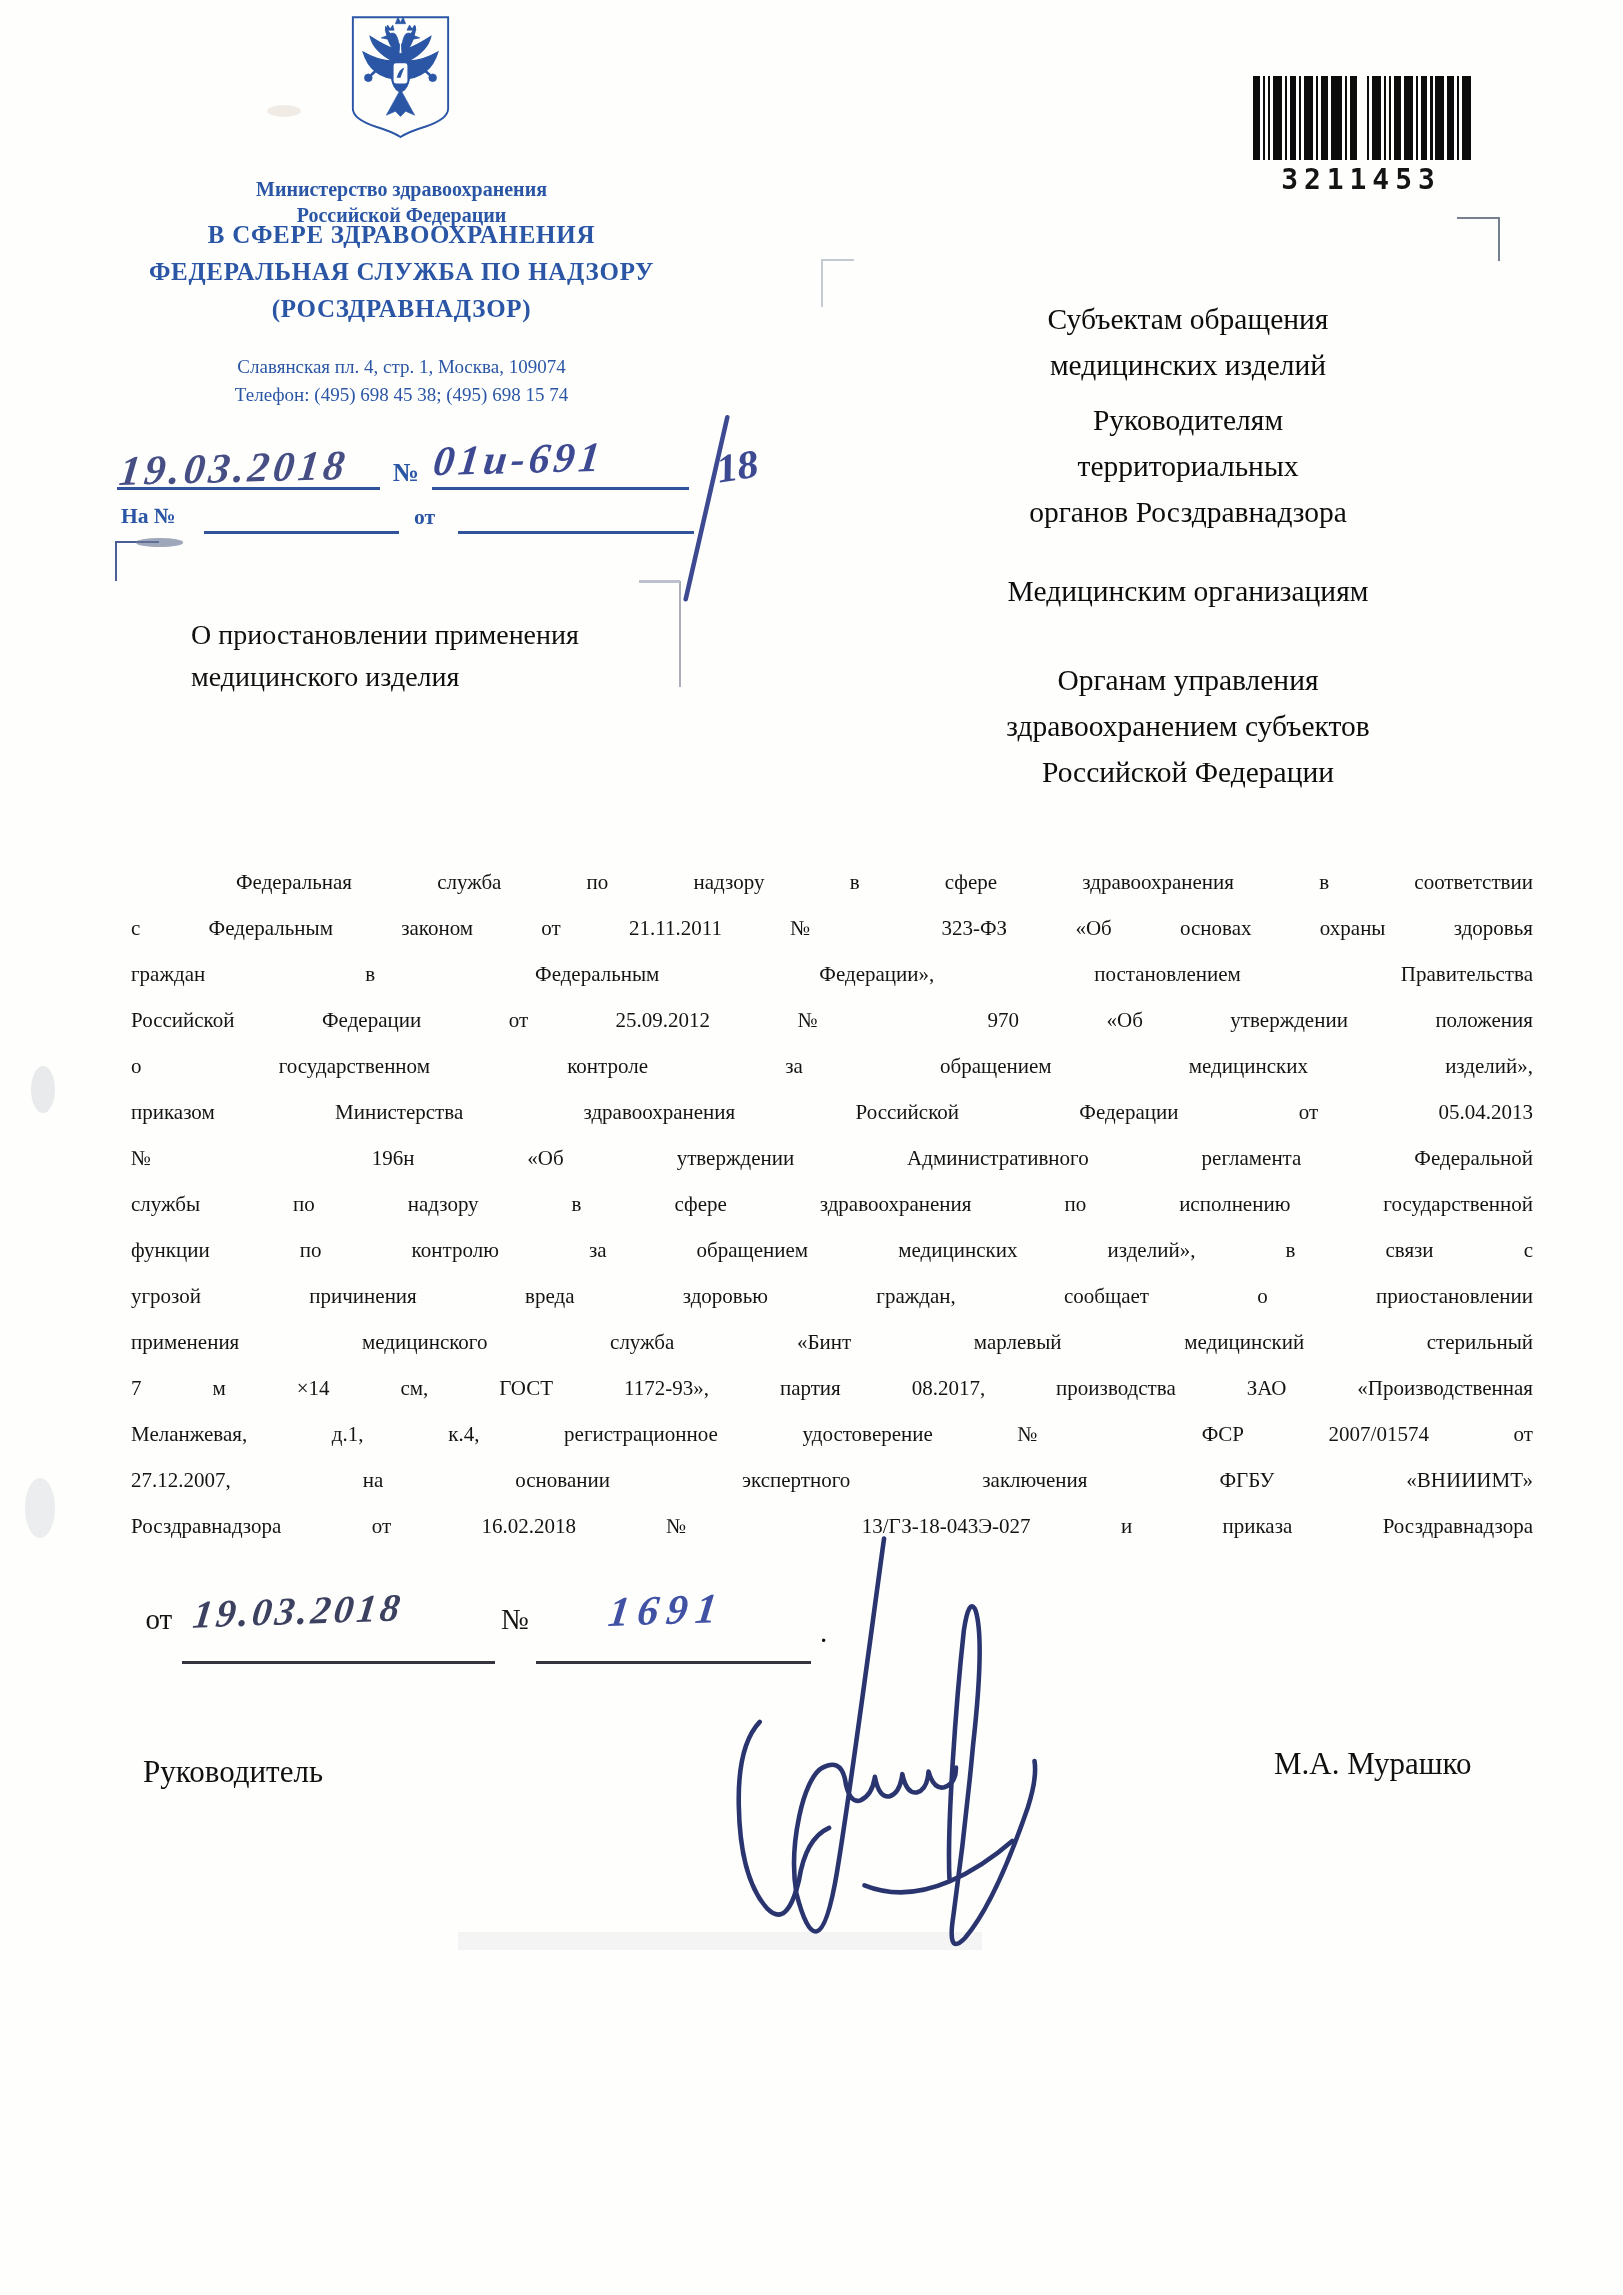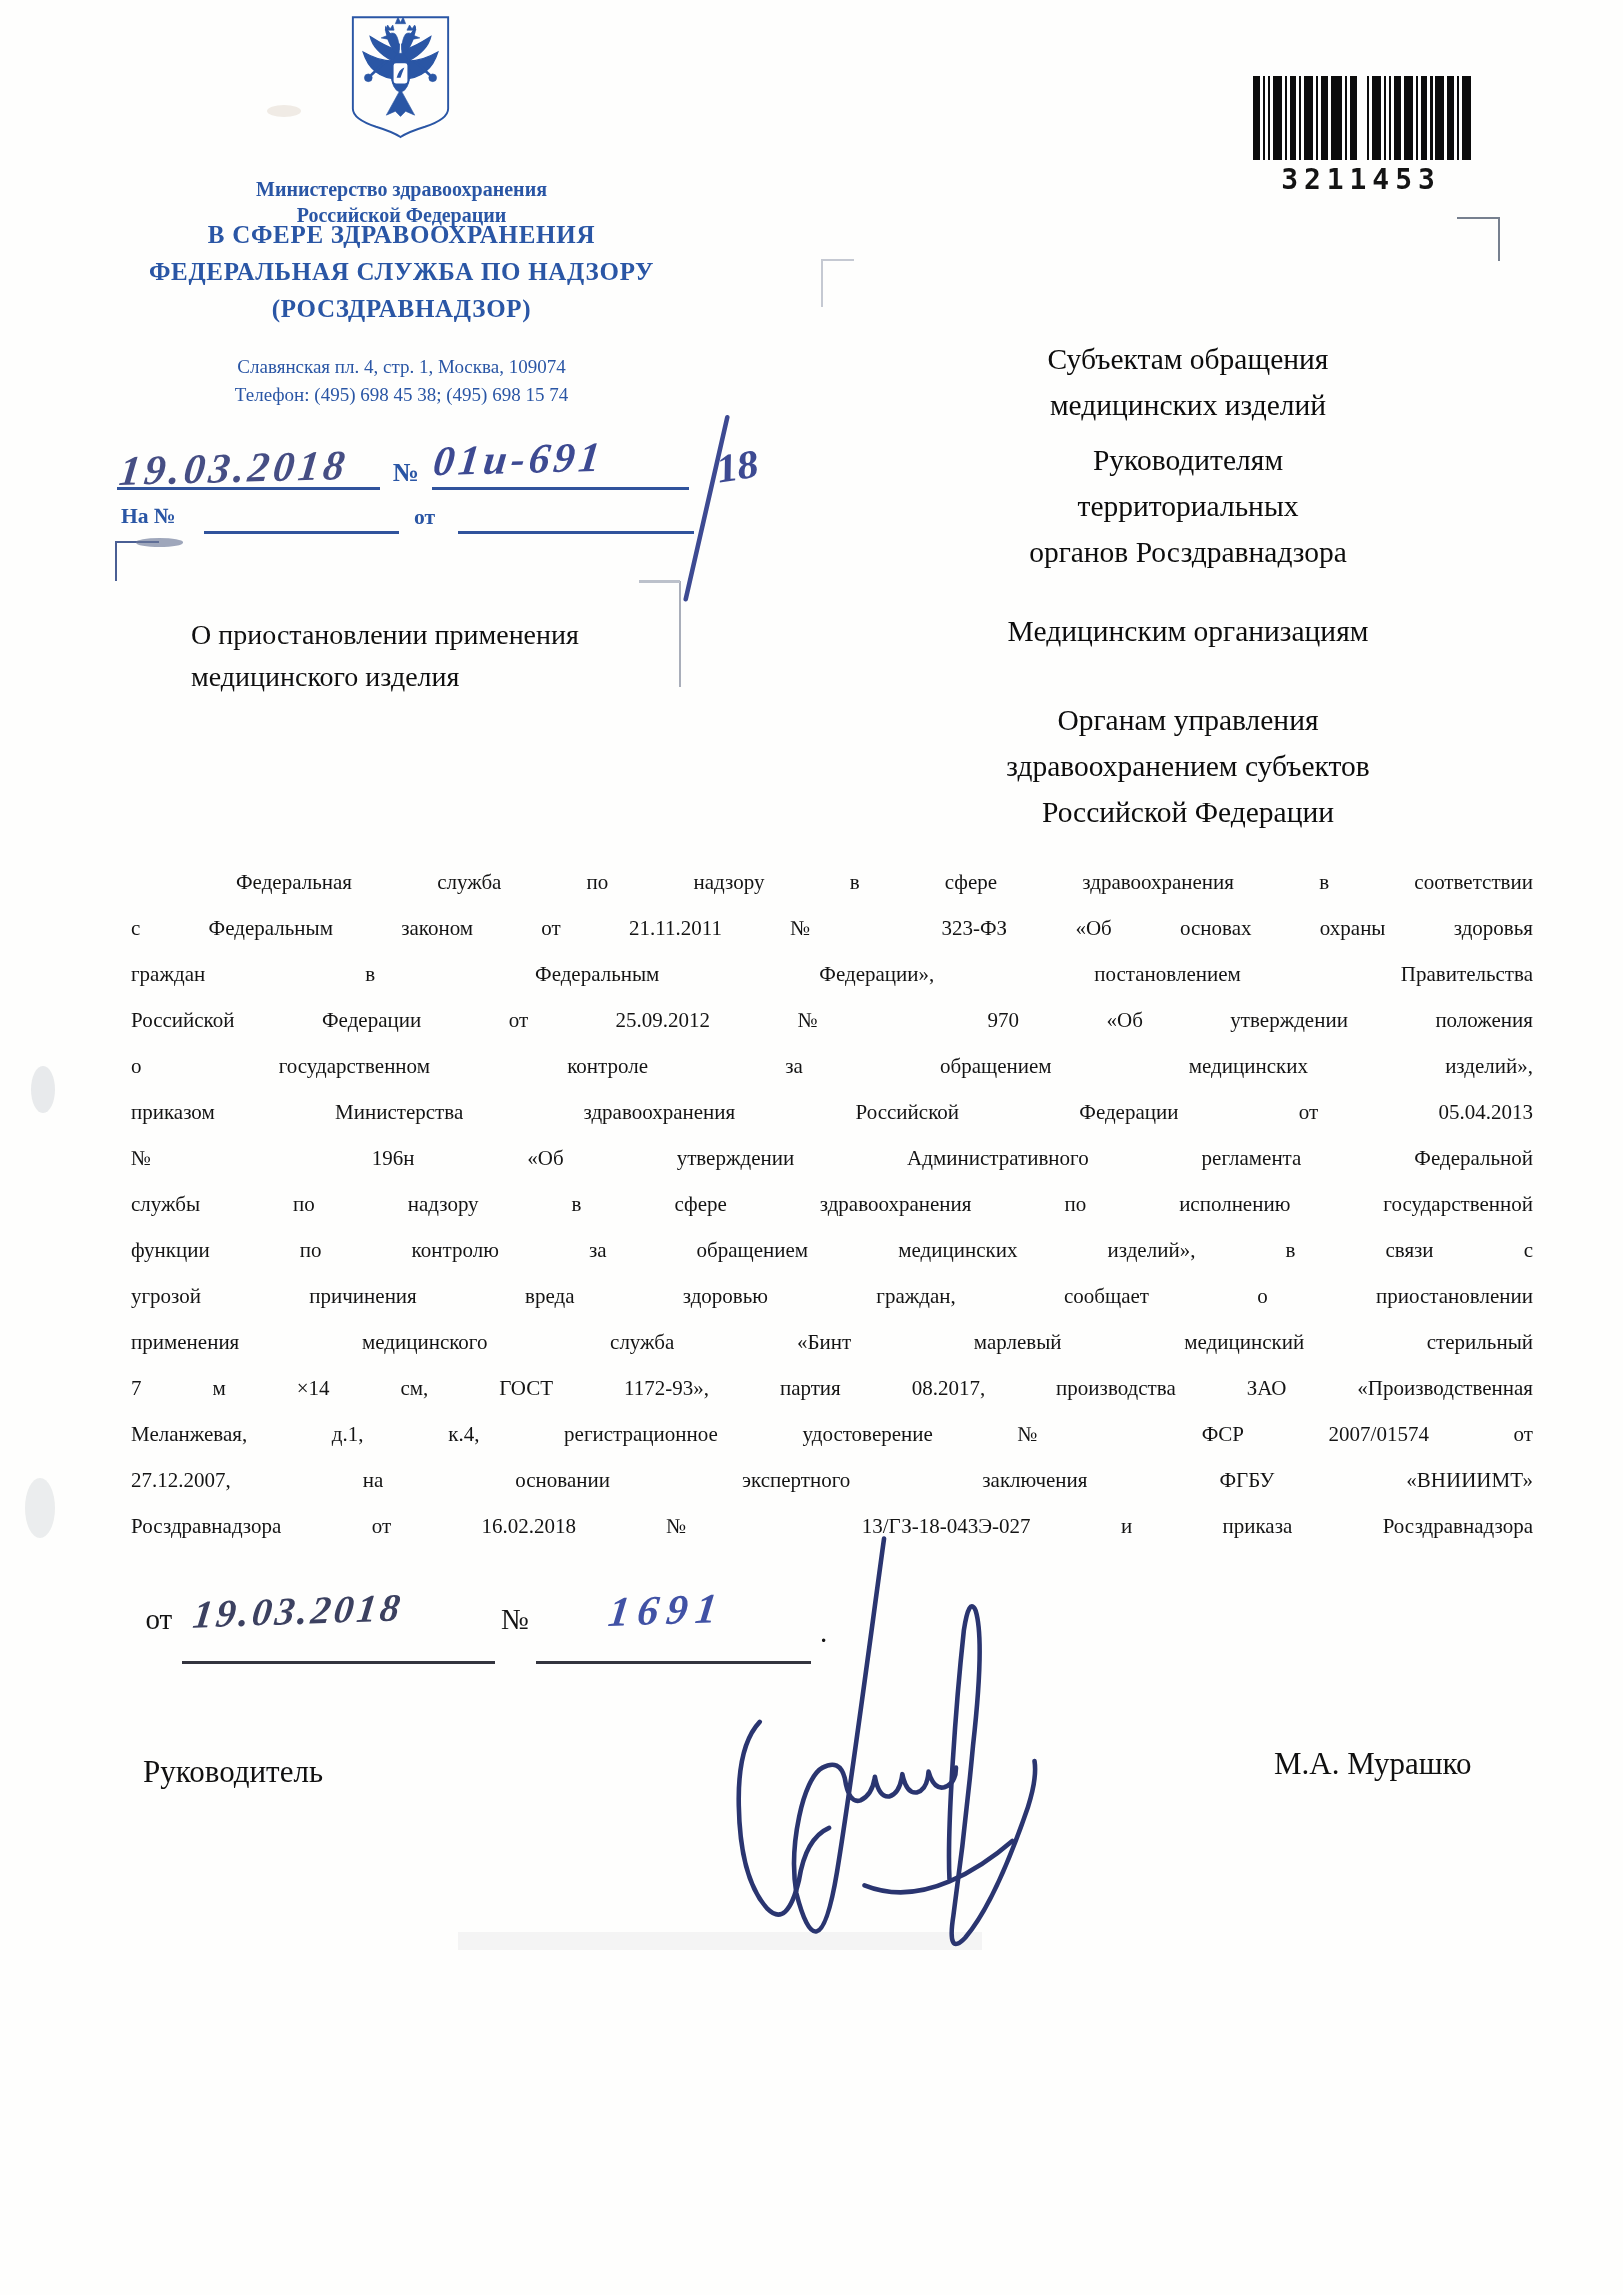--- a/index.html
+++ b/index.html
@@ -24,21 +24,21 @@
   
   .formlbl{color:#2a56a5;font-size:21.6px;font-weight:bold;}
   .blueline{background:#30539c;height:2.6px;}
   .ink{font-style:italic;letter-spacing:3.9px;transform:skewX(-8deg) rotate(-1.5deg);}
   #reg-date{left:120px;top:444px;font-size:42px;color:#464e84;font-weight:bold;}
   #reg-num{left:434px;top:435px;font-size:42px;color:#3d4a92;font-weight:bold;}
   #reg-num-suffix{left:717px;top:442px;font-size:41px;color:#3d4a92;font-weight:bold;transform:skewX(-10deg) rotate(-9deg);}
   
   .mark{border:0 solid #4a5f94;}
   
-  .rcpt{left:926px;width:524px;text-align:center;font-size:29.5px;line-height:46px;color:#0d0d0d;margin-top:40px;}
+  .rcpt{left:926px;width:524px;text-align:center;font-size:29.5px;line-height:46px;color:#0d0d0d;}
   
   #subject{left:191px;top:614px;width:497px;font-size:28px;line-height:42px;color:#101010;}
   
   #body-block{left:131px;top:859px;width:1402px;font-size:21px;color:#141414;}
   #body-block .ln{height:46px;line-height:46px;text-align:justify;text-align-last:justify;white-space:nowrap;}
   #body-block .ln.first{text-indent:105px;}
   
   #lastline{left:131px;top:1596px;width:1402px;height:79px;font-size:29px;color:#141414;}
   .darkline{background:#33343e;height:3.3px;}
   .ink2{font-style:italic;transform:skewX(-9deg) rotate(-2deg);}

